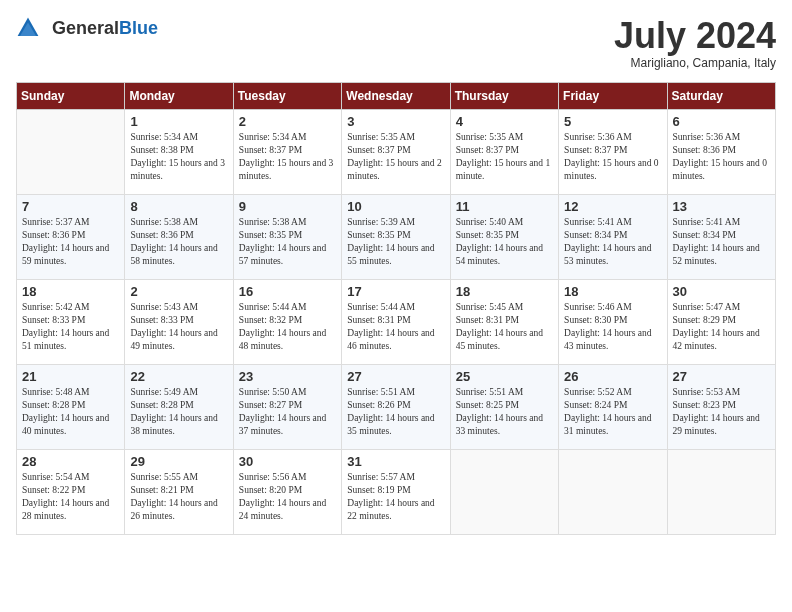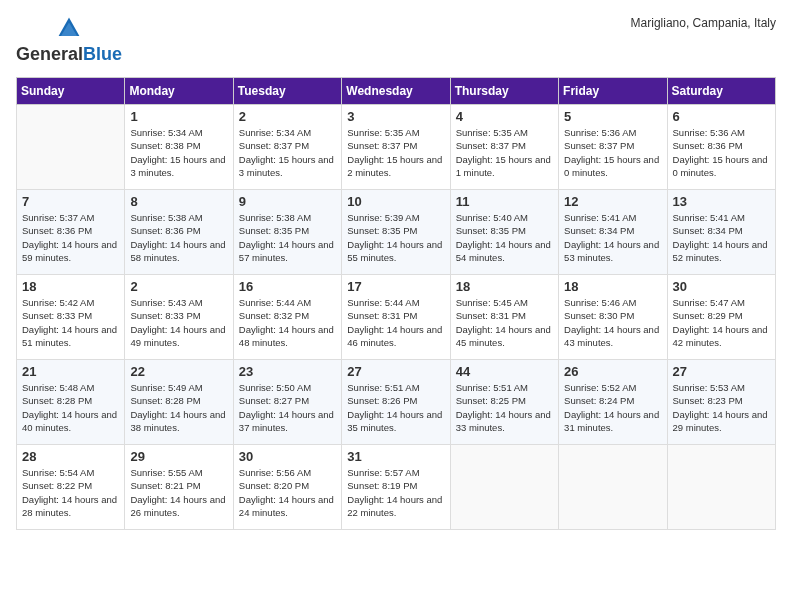--- a/index.html
+++ b/index.html
@@ -12,22 +12,21 @@
     }
     .header {
       display: flex;
       justify-content: space-between;
       align-items: flex-start;
       margin-bottom: 12px;
     }
     .logo {
       display: flex;
       align-items: center;
-      gap: 4px;
-      flex-direction: column;
+      gap: 12px;
     }
     .logo-text-general {
       font-size: 18px;
       font-weight: bold;
       color: #333;
     }
     .logo-text-blue {
       font-size: 18px;
       font-weight: bold;
       color: #1a6bb5;
@@ -48,21 +47,21 @@
     .location {
       font-size: 12px;
       color: #333;
     }
     table {
       width: 100%;
       border-collapse: collapse;
       table-layout: fixed;
     }
     th {
-      background-color: #4c1d95;
+      background-color: #7f1d1d;
       color: #fff;
       font-size: 12px;
       font-weight: bold;
       padding: 6px 4px;
       text-align: left;
       border: 1px solid #ccc;
     }
     td {
       border: 1px solid #ddd;
       vertical-align: top;
@@ -78,20 +77,21 @@
     .day-number {
       font-size: 13px;
       font-weight: bold;
       color: #333;
       margin-bottom: 2px;
     }
     .day-info {
       font-size: 9.5px;
       line-height: 1.4;
       color: #333;
+      font-family: Liberation Serif, serif;
     }
     tr:nth-child(even) td {
       background: #f5f8fc;
     }
     tr:nth-child(even) td.empty {
       background: #eef2f7;
     }
   </style>
 </head>
 <body>
@@ -100,20 +100,21 @@
   <div class="logo">
     <svg class="logo-icon" viewBox="0 0 30 30" xmlns="http://www.w3.org/2000/svg">
       <polygon points="15,2 28,25 2,25" fill="#1a6bb5"></polygon>
       <polygon points="15,8 25,25 5,25" fill="#5aa0e0" opacity="0.5"></polygon>
     </svg>
     <div>
       <span class="logo-text-general">General</span><span class="logo-text-blue">Blue</span>
     </div>
   </div>
   <div class="title-block">
+    <div class="month-year">July 2024</div>
     <div class="location">Marigliano, Campania, Italy</div>
   </div>
 </div>
 
 <table>
   <thead>
     <tr>
       <th>Sunday</th>
       <th>Monday</th>
       <th>Tuesday</th>
@@ -270,21 +271,21 @@
             Sunrise: 5:50 AM<br>Sunset: 8:27 PM<br>Daylight: 14 hours and 37 minutes.
           </div>
         </td>
         <td>
           <div class="day-number">27</div>
           <div class="day-info">
             Sunrise: 5:51 AM<br>Sunset: 8:26 PM<br>Daylight: 14 hours and 35 minutes.
           </div>
         </td>
         <td>
-          <div class="day-number">44</div>
+          <div class="day-number">25</div>
           <div class="day-info">
             Sunrise: 5:51 AM<br>Sunset: 8:25 PM<br>Daylight: 14 hours and 33 minutes.
           </div>
         </td>
         <td>
           <div class="day-number">26</div>
           <div class="day-info">
             Sunrise: 5:52 AM<br>Sunset: 8:24 PM<br>Daylight: 14 hours and 31 minutes.
           </div>
         </td>

